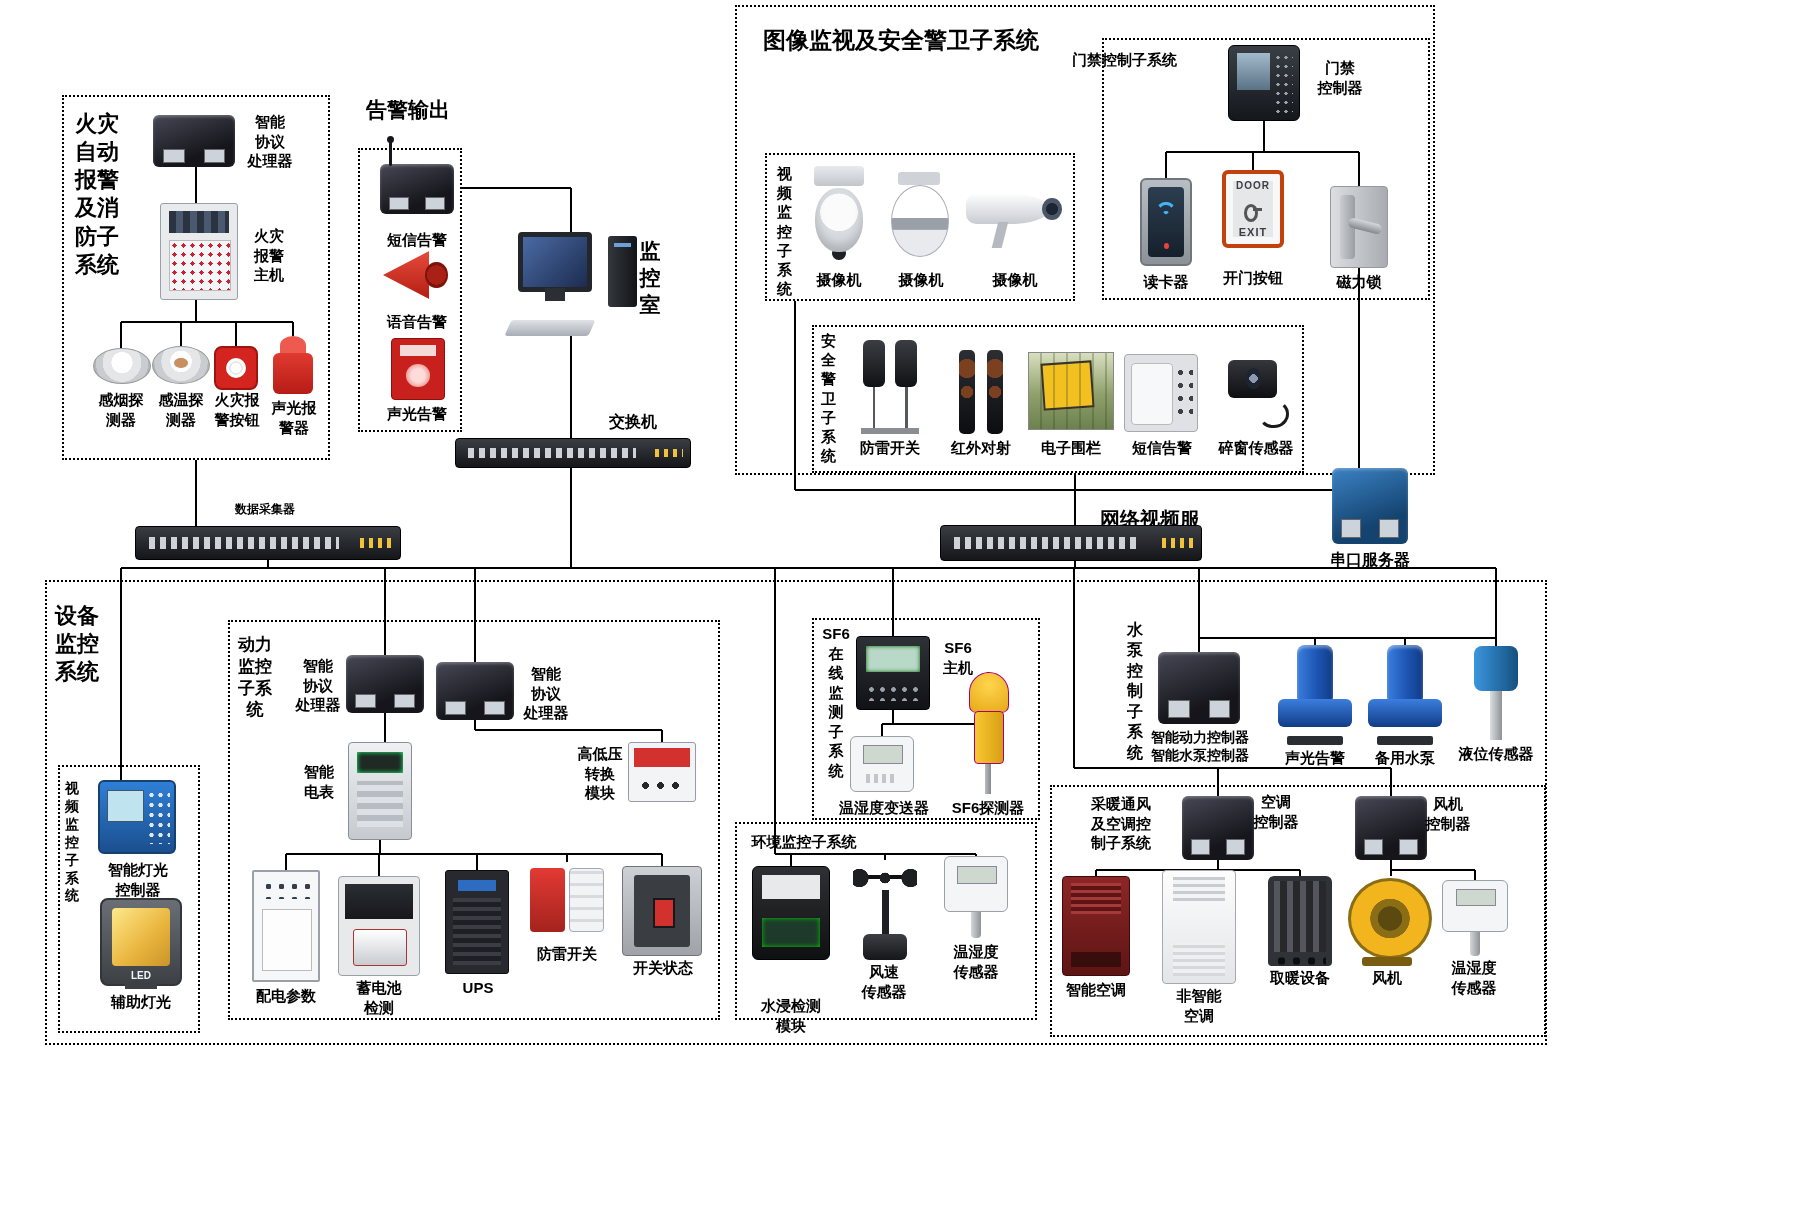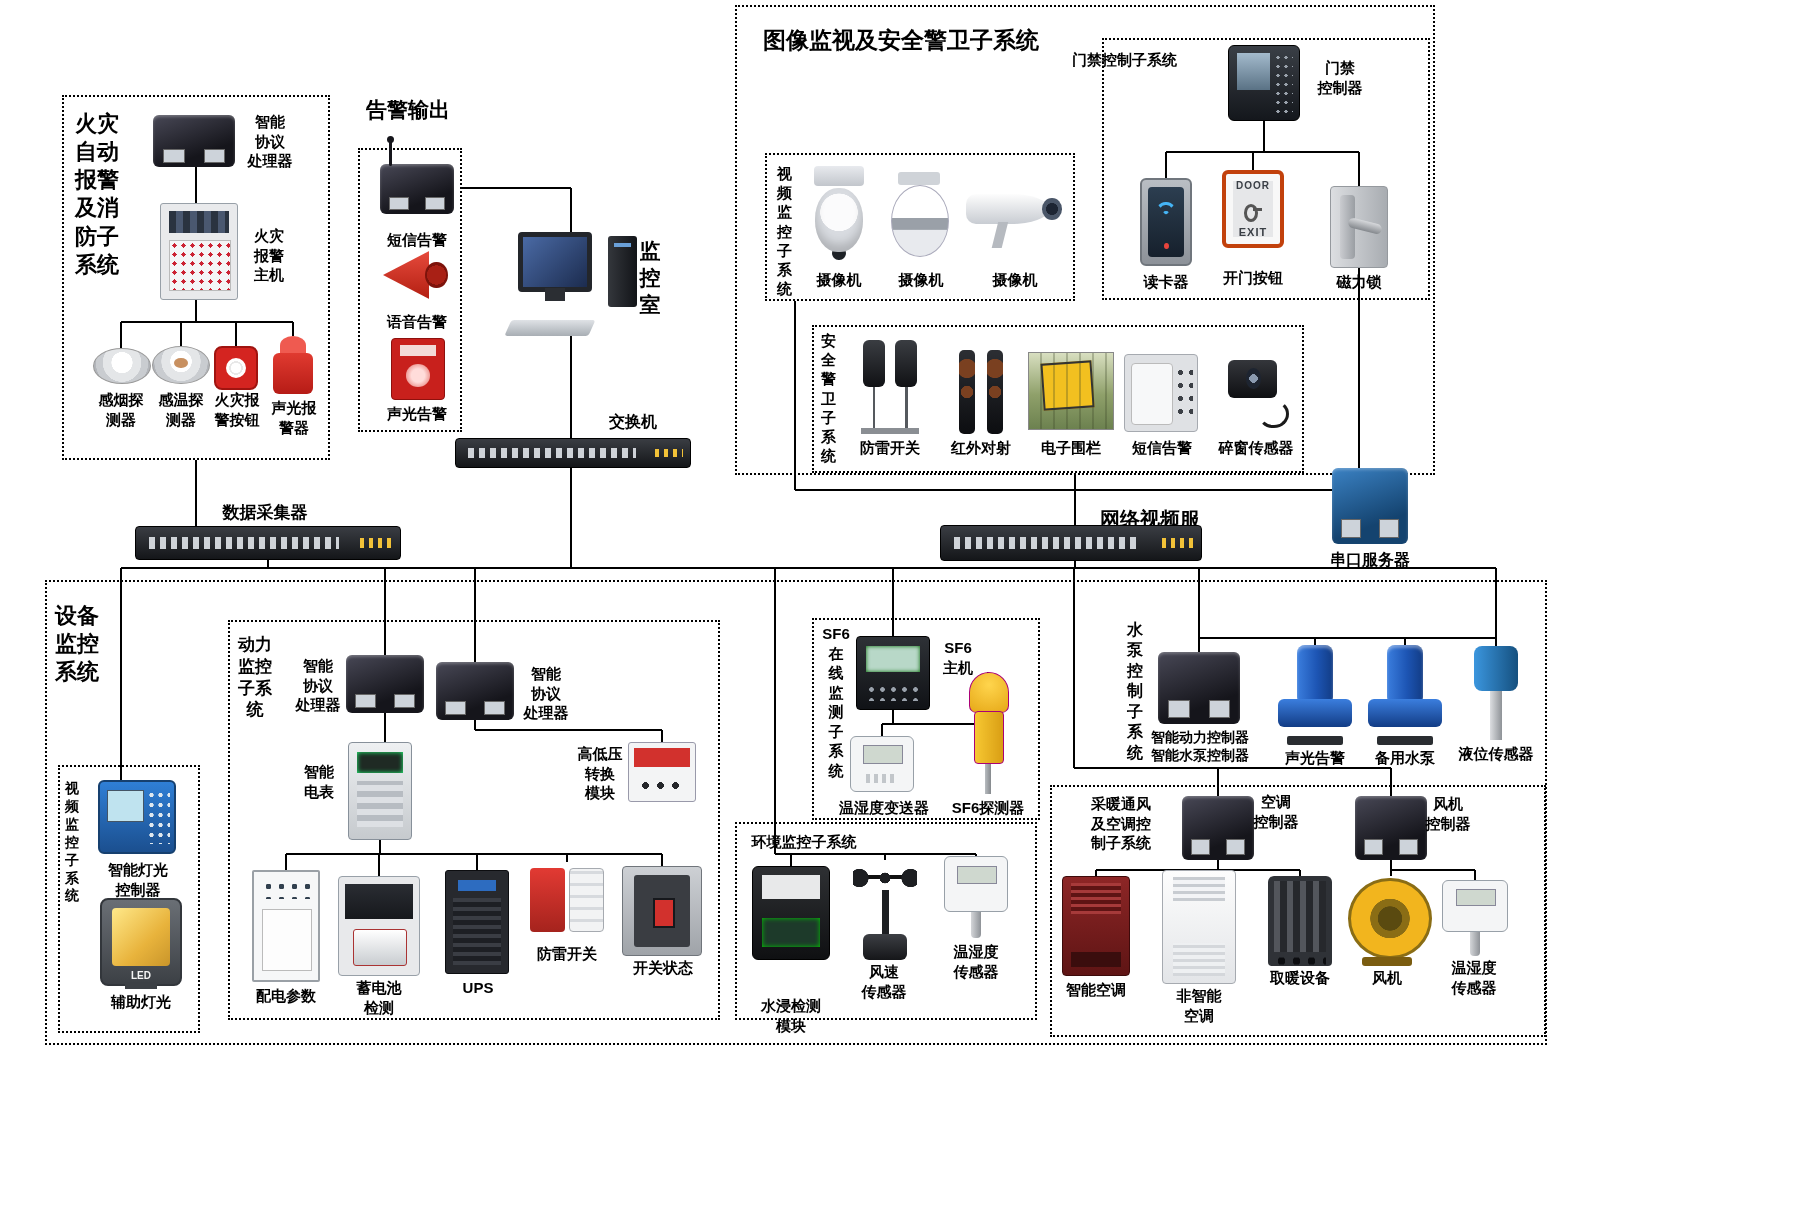--- a/index.html
+++ b/index.html
@@ -199,21 +199,21 @@
 子
 系
 统</div>
 <div class="lbl" style="left:744px;top:832px;width:120px">环境监控子系统</div>
 <div class="lbl vcol" style="left:1126px;top:620px;width:18px;font-size:16px">水泵控制子系统</div>
 <div class="lbl" style="left:1086px;top:794px;width:70px">采暖通风
 及空调控
 制子系统</div>
 <div class="lbl vcol" style="left:638px;top:238px;width:24px;font-size:21px">监控室</div>
 <div class="lbl" style="left:598px;top:412px;width:70px;font-size:16px">交换机</div>
-<div class="lbl" style="left:220px;top:502px;width:90px;font-size:17px">数据采集器</div>
+<div class="lbl" style="left:220px;top:502px;width:90px;font-size:12px">数据采集器</div>
 <div class="lbl" style="left:1094px;top:506px;width:112px;font-size:20px">网络视频服务器</div>
 <div class="lbl" style="left:1328px;top:550px;width:84px;font-size:16px">串口服务器</div>
 
 <div class="dev conv" style="left:153px;top:115px;width:82px;height:52px"></div>
 <div class="lbl" style="left:240px;top:112px;width:60px">智能
 协议
 处理器</div>
 <div class="dev firepanel" style="left:160px;top:203px;width:78px;height:97px"></div>
 <div class="lbl" style="left:246px;top:226px;width:46px">火灾
 报警

